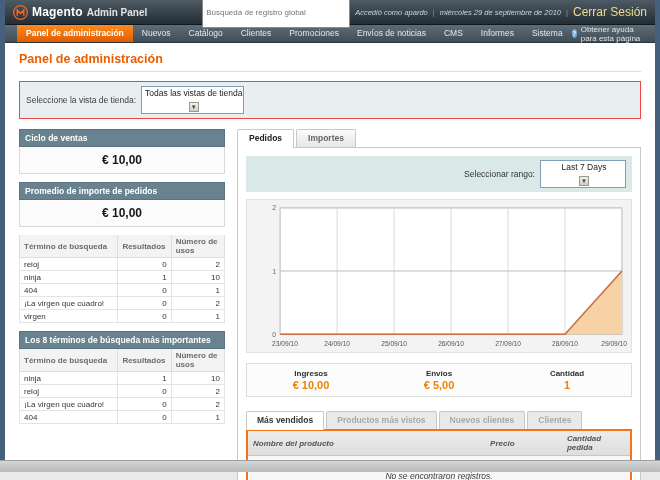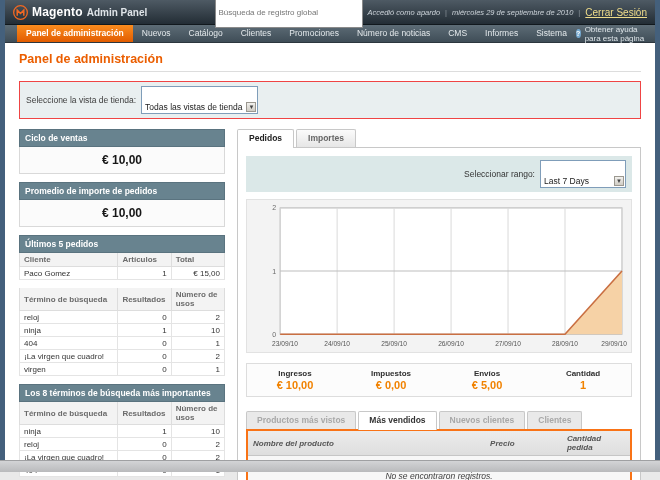--- a/index.html
+++ b/index.html
@@ -27,21 +27,21 @@
   .brand { display:flex; align-items:center; gap:4px; }
   .brand-name { font-size:12px; font-weight:bold; letter-spacing:.2px; }
   .brand-suffix { font-size:10px; font-weight:bold; color:#dfe4e8; margin-left:0; }
   .top-right { margin-left:auto; display:flex; align-items:center; gap:5px; }
   .global-search {
     width:148px; height:14px; font-size:8px; padding:15px 3px;
     border:1px solid #8a8a8a; color:#666; font-family:"Liberation Sans",sans-serif;
   }
   .login-info,.top-date { font-size:7.5px; color:#ccd3d9;font-style:italic; }
   .top-sep { font-size:7.5px; color:#8b959c; }
-  .logout { font-size:10px; color:#efdc8a; text-decoration:underline; cursor:pointer; }
+  .logout { font-size:12px; color:#efdc8a; cursor:pointer; }
   
   .mainnav {
     height:18px; background:linear-gradient(#5d6c76,#3f4d57);
     display:flex; align-items:stretch; padding-left:12px;
     border-bottom:1px solid #2c363e;
   }
   .nav-item {
     font-size:8.5px; color:#e4e9ec; padding:0 9px; line-height:17px;
     cursor:pointer; white-space:nowrap;
   }
@@ -62,22 +62,23 @@
     color:#eb5e00; font-size:12.5px; font-weight:bold;
     margin:3px 0 0 0; padding-bottom:5px; border-bottom:1px solid #ddd;
   }
   .store-bar {
     margin-top:9px; background:#e9eff0; border:1px solid #ef4444;
     padding:4px 6px; font-size:8.5px; color:#3d3d3d;
     display:flex; align-items:center; gap:5px;
   }
   .fake-select {
     background:#fff; border:1px solid #7f9db9; display:inline-flex;
-    align-items:center; gap:4px; padding:15px 1px 1px 3px; font-size:8.5px; color:#222;
+    align-items:center; gap:4px; padding:1px 1px 1px 3px; font-size:8.5px; color:#222;
     cursor:pointer;
+    flex-direction:column;
   }
   .sel-arrow {
     background:linear-gradient(#f2f1ee,#cfccc4); border:1px solid #9b9890;
     font-size:6px; line-height:8px; padding:0 1px; color:#444;
   }
   .columns { display:flex; gap:12px; margin-top:10px; }
   
   .left-col { width:206px; flex:none; display:flex; flex-direction:column; gap:8px; }
   .dash-box-head {
     background:#68838f; border:1px solid #5a737f; color:#fff;
@@ -157,21 +158,21 @@
       <a class="logout">Cerrar Sesión</a>
     </div>
   </header>
 
   <nav class="mainnav">
     <a class="nav-item active">Panel de administración</a>
     <a class="nav-item">Nuevos</a>
     <a class="nav-item">Catálogo</a>
     <a class="nav-item">Clientes</a>
     <a class="nav-item">Promociones</a>
-    <a class="nav-item">Número de noticias</a>
+    <a class="nav-item">Envíos de noticias</a>
     <a class="nav-item">CMS</a>
     <a class="nav-item">Informes</a>
     <a class="nav-item">Sistema</a>
     <span class="help-link">
       <span class="help-icon">?</span>
       <span>Obtener ayuda para esta página</span>
     </span>
   </nav>
 
   <main class="main">
@@ -192,44 +193,20 @@
         <div class="dash-box">
           <div class="dash-box-head">Ciclo de ventas</div>
           <div class="dash-box-value">€ 10,00</div>
         </div>
 
         <div class="dash-box">
           <div class="dash-box-head">Promedio de importe de pedidos</div>
           <div class="dash-box-value">€ 10,00</div>
         </div>
 
-        <div class="dash-box">
-          <div class="dash-box-head">Últimos 5 pedidos</div>
-          <table class="mini">
-            <colgroup>
-                <col style="width:48%">
-                <col style="width:26%">
-                <col style="width:26%">
-              </colgroup>
-            <thead>
-                <tr>
-              <th>Cliente</th>
-              <th>Artículos</th>
-              <th>Total</th>
-            </tr>
-              </thead>
-            <tbody>
-              <tr>
-                <td>Paco Gomez</td>
-                <td class="num">1</td>
-                <td class="num">€ 15,00</td>
-              </tr>
-            </tbody>
-          </table>
-        </div>
 
         <div class="dash-box">
           <table class="mini">
             <colgroup>
                 <col style="width:48%">
                 <col style="width:26%">
                 <col style="width:26%">
               </colgroup>
             <thead>
                 <tr>
@@ -351,36 +328,32 @@
                 <text x="375" y="145" text-anchor="end" font-size="6.6" fill="#555" font-family="Liberation Sans, sans-serif">29/09/10</text>
               </svg>
           </div>
 
           <div class="stats-bar">
             <div class="stat">
               <div class="stat-label">Ingresos</div>
               <div class="stat-value">€ 10,00</div>
             </div>
             <div class="stat">
-              <div class="stat-label">Impuestos</div>
-              <div class="stat-value">€ 0,00</div>
-            </div>
-            <div class="stat">
               <div class="stat-label">Envíos</div>
               <div class="stat-value">€ 5,00</div>
             </div>
             <div class="stat">
               <div class="stat-label">Cantidad</div>
               <div class="stat-value">1</div>
             </div>
           </div>
 
           <div class="subtab-row">
+            <span class="subtab active">Más vendidos</span>
             <span class="subtab disabled">Productos más vistos</span>
-            <span class="subtab active">Más vendidos</span>
             <span class="subtab disabled">Nuevos clientes</span>
             <span class="subtab disabled">Clientes</span>
           </div>
 
           <table class="products">
             <colgroup>
                 <col style="width:62%">
                 <col style="width:20%">
                 <col style="width:18%">
               </colgroup>

